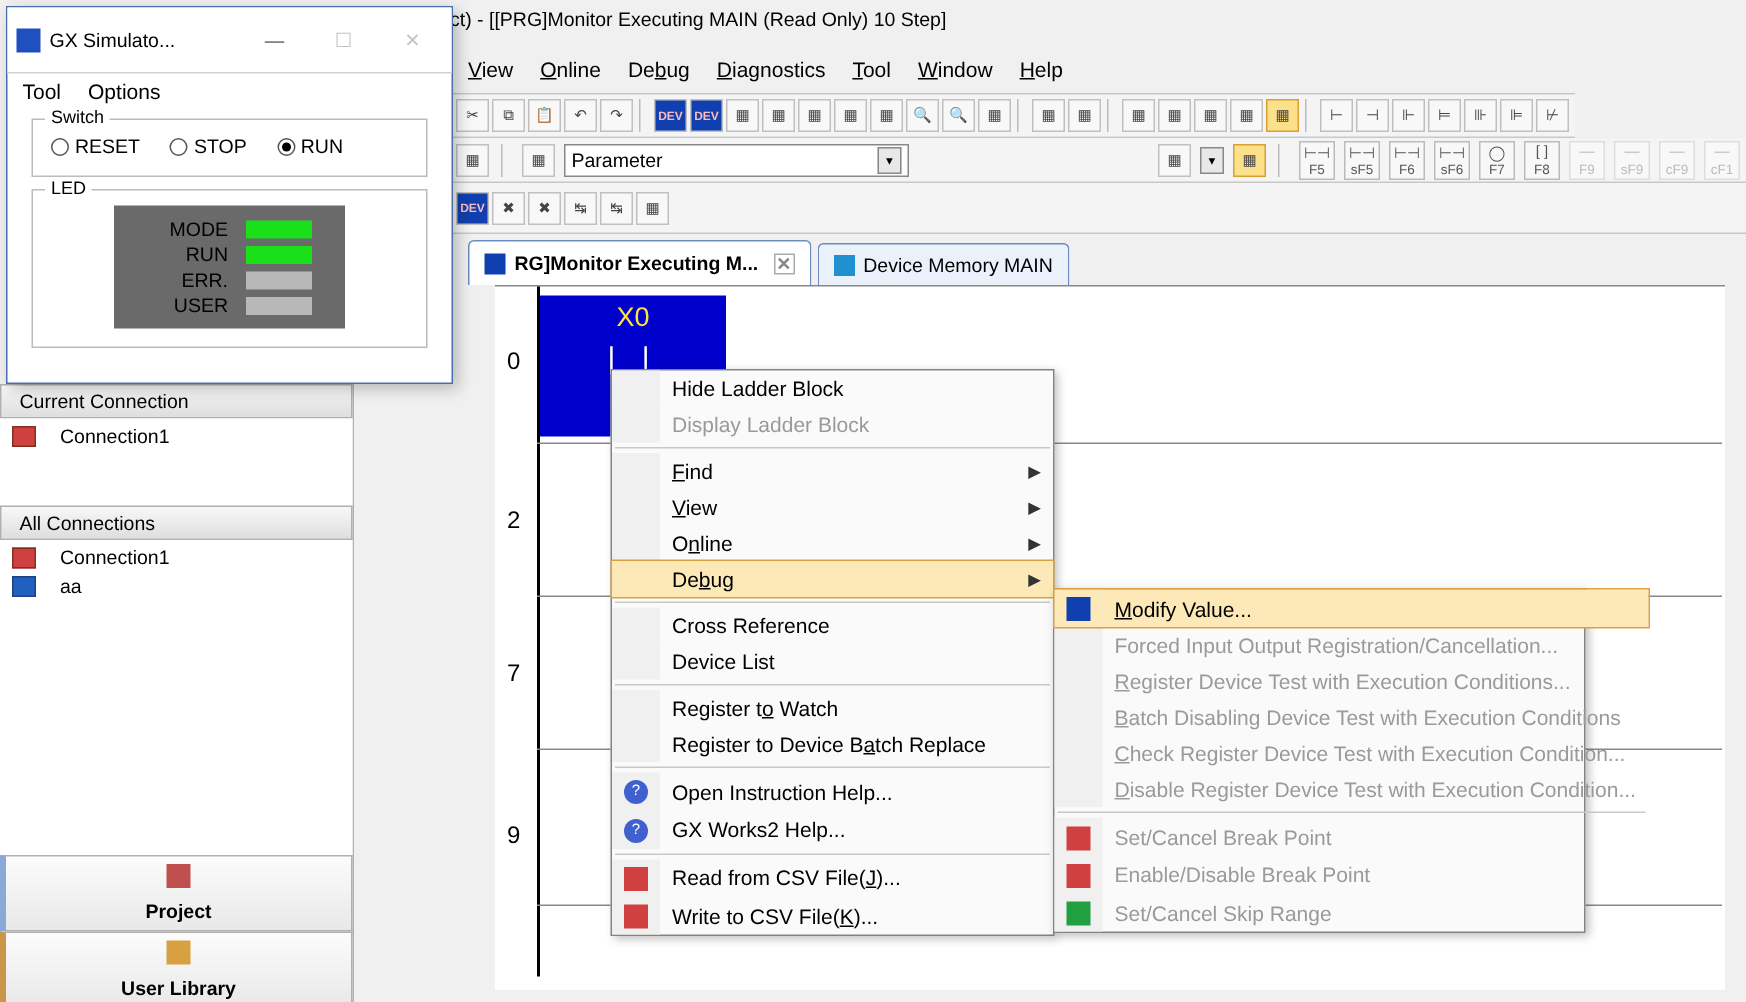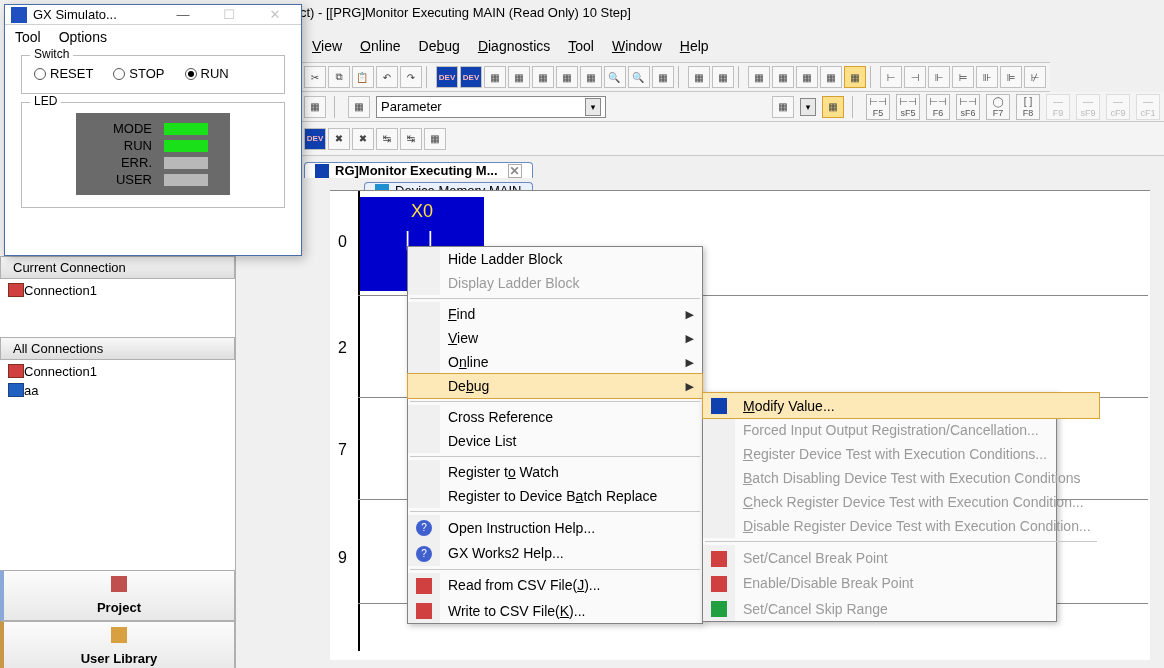--- a/index.html
+++ b/index.html
@@ -21,21 +21,21 @@
 .tbtn.dev { background: #1040b0; color: #fbb; font-weight: bold; font-size: 8px; }
 .tbtn.yellow { background: #fde08a; border-color: #d8a030; }
 .tsep { width: 6px; height: 22px; border-left: 1px solid #bbb; margin: 0 2px; }
 .param-combo { width: 230px; height: 22px; border: 1px solid #888; background: #fff; font-size: 13px; padding: 0 4px; display: flex; align-items: center; justify-content: space-between; }
 .combo-arrow { width: 16px; height: 18px; background: #e8e8e8; border: 1px solid #888; display: flex; align-items: center; justify-content: center; font-size: 9px; }
 .fkey { width: 24px; height: 26px; border: 1px solid #bbb; background: #f8f8f8; font-size: 9px; display: flex; flex-direction: column; align-items: center; justify-content: flex-end; color: #555; padding-bottom: 1px; }
 .fkey .sym { font-size: 10px; height: 12px; }
 .fkey.dim { color: #bbb; border-color: #ddd; }
 
 
-.tabstrip { position: absolute; left: 300px; top: 158px; height: 32px; display: flex; align-items: flex-end; gap: 4px; padding-left: 4px; flex-direction: column; }
+.tabstrip { position: absolute; left: 300px; top: 158px; height: 32px; display: flex; align-items: flex-end; gap: 4px; padding-left: 4px; }
 .tab { height: 28px; border: 1px solid #6a8ac0; border-bottom: none; border-radius: 4px 4px 0 0; background: #eaf1fb; display: flex; align-items: center; gap: 6px; padding: 0 10px; font-size: 13px; }
 .tab.active { background: #fff; font-weight: bold; height: 30px; }
 .tab .x { color: #888; font-size: 12px; margin-left: 4px; border: 1px solid #aaa; width: 14px; height: 14px; display: flex; align-items: center; justify-content: center; }
 .tab .ic { width: 14px; height: 14px; background: #1040b0; display:inline-block; }
 
 
 .ladder { position: absolute; left: 330px; top: 190px; width: 820px; height: 470px; background: #fff; border-top: 1px solid #888; }
 .ladder-grid { position: relative; width: 100%; height: 100%; }
 .lad-left { position: absolute; left: 28px; top: 0; width: 2px; height: 460px; background: #000; }
 .lad-hline { position: absolute; height: 1px; background: #888; left: 28px; width: 790px; }
@@ -56,29 +56,29 @@
 .ctxmenu tr.hovered td:first-child { background: #fde9b8; }
 .ctxmenu td.arrow { font-size: 11px; color: #333; text-align: right; padding-right: 8px; }
 .ctxmenu .icon-sm { width: 16px; height: 16px; display: inline-block; vertical-align: middle; }
 .ic-q { background: #4060d0; border-radius: 50%; color:#fff; font-size:10px; text-align:center; line-height:16px; }
 .ic-csv { background: #d04040; }
 
 
 .left-panel { position: absolute; left: 0; top: 256px; width: 236px; background: #fff; border-right: 1px solid #b0b0b0; height: 412px; }
 .panel-header { background: linear-gradient(#f8f8f8,#dedede); border: 1px solid #b0b0b0; padding: 3px 12px; font-size: 13px; }
 .panel-body { padding: 4px 8px; font-size: 13px; background: #fff; display:flex; flex-direction:column; gap:4px;}
-.panel-item { display: flex; align-items: flex-start; gap: 0; }
+.panel-item { display: flex; align-items: center; gap: 16px; }
 .panel-item .ic { width: 16px; height: 14px; background: #d04040; border: 1px solid #803020; }
 .panel-item .ic2 { width: 16px; height: 14px; background: #2060c0; border: 1px solid #204080; }
 .btn-bar { border: 1px solid #b0b0b0; border-left: 4px solid #8aa8d8; padding: 5px 10px; font-size: 13px; font-weight: bold; background: linear-gradient(#fcfcfc,#e8e8e8); display:flex; align-items:center; gap:8px; margin-top: auto; flex-direction: column;}
 .btn-bar .pic { width:16px; height:16px; background:#c0504d; }
 
 
 .simwin { position: absolute; left: 4px; top: 4px; width: 298px; height: 252px; background: #fff; border: 1px solid #4a6ea9; box-shadow: 3px 3px 10px rgba(0,0,0,.25); }
-.sim-titlebar { height: 20px; background: #fff; display: flex; align-items: center; padding: 0 6px; gap: 6px; border-bottom: 1px solid #d0d0d0; }
+.sim-titlebar { height: 44px; background: #fff; display: flex; align-items: center; padding: 0 6px; gap: 6px; border-bottom: 1px solid #d0d0d0; }
 .sim-titlebar .appicon { width: 16px; height: 16px; background: #2050c0; }
 .sim-titlebar .ttl { flex: 1; font-size: 13px; }
 .sim-titlebar .wbtn { width: 40px; height: 22px; display:flex; align-items:center; justify-content:center; color:#555; font-size: 13px; }
 .sim-titlebar .wbtn.dim { color: #c4c4c4; }
 .sim-menubar { padding: 4px 10px; font-size: 14px; display: flex; gap: 18px; }
 .sim-body { padding: 6px 16px; }
 .sim-group { border: 1px solid #bcbcbc; padding: 10px 12px 12px; position: relative; margin-bottom: 8px; }
 .sim-group .legend { position: absolute; top: -9px; left: 8px; background: #fff; padding: 0 4px; font-size: 12px; }
 .sim-radio-row { display: flex; gap: 20px; font-size: 13px; align-items: center; }
 .sim-radio { display: flex; align-items: center; gap: 4px; }

